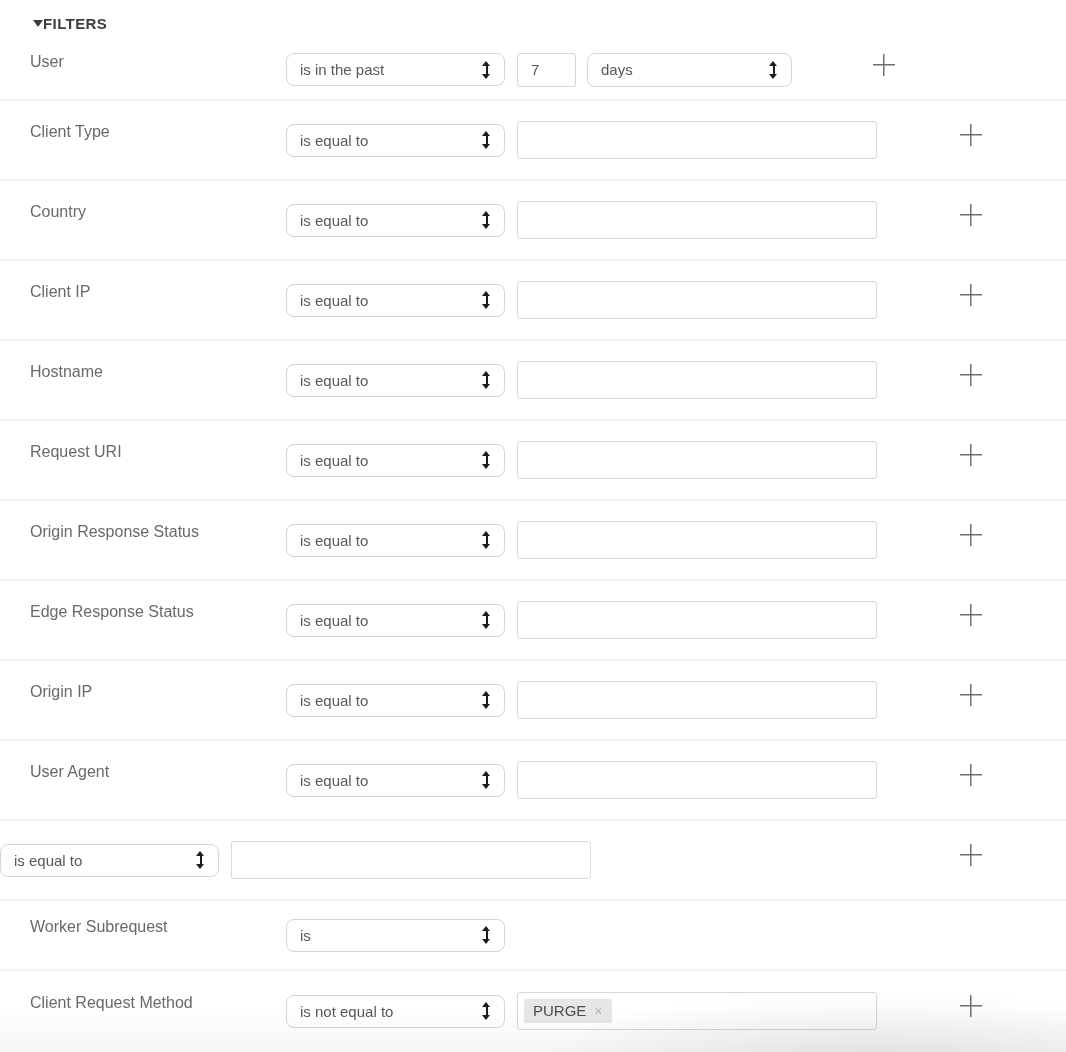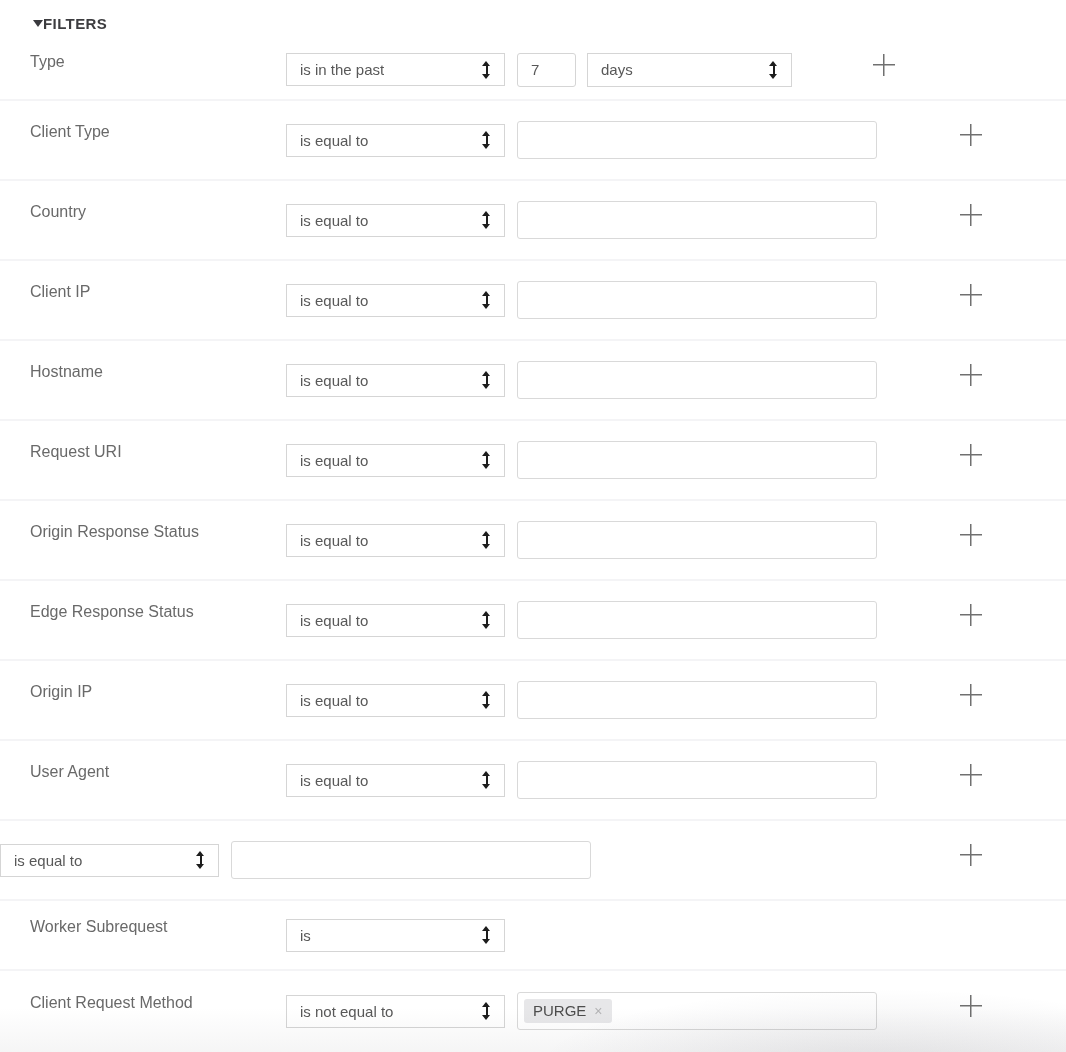--- a/index.html
+++ b/index.html
@@ -17,21 +17,21 @@
   
   .filter-row{position:relative;display:flex;align-items:center;box-sizing:border-box;
     border-bottom:2px solid #f4f4f6;}
   .h61{height:61px}
   .h80{height:80px}
   .h70{height:70px}
   .last{border-bottom:none;}
   .row-label{position:relative;top:-8px;margin-left:30px;width:256px;flex:none;
     font-size:16px;color:#696969;}
   
-  .select-box{box-sizing:border-box;height:33px;border:1px solid #d5d5d5;border-radius:0;
+  .select-box{box-sizing:border-box;height:33px;border:1px solid #d5d5d5;border-radius:8px;
     background:#fff;display:flex;align-items:center;padding:0 13px;color:#585858;font-size:15px;
     cursor:pointer;flex:none;}
   .op-select{width:219px;}
   .unit-select{width:205px;height:34px;margin-left:11px;}
   .value-select{width:145px;height:33px;margin-left:12px;}
   .select-text{white-space:nowrap;overflow:hidden;}
   .stepper{position:relative;width:9px;height:16px;flex:none;margin-left:auto;
     background:linear-gradient(#1d1d1d,#1d1d1d) 50% 50%/2px 9px no-repeat;}
   .stepper::before{content:"";position:absolute;left:0;top:-1px;
     border-left:4.5px solid transparent;border-right:4.5px solid transparent;border-bottom:5.5px solid #1d1d1d;}
@@ -65,21 +65,21 @@
 </style>
 </head>
 <body>
 
 <div class="filters-header">
   <span class="caret"></span>
   <span class="filters-title">FILTERS</span>
 </div>
 
 <div class="filter-row h61">
-  <div class="row-label">Type</div>
+  <div class="row-label">User</div>
   <div class="select-box op-select">
     <span class="select-text">is in the past</span>
     <span class="stepper"></span>
   </div>
   <input class="num-input" type="text" value="7" style="">
   <div class="select-box unit-select">
     <span class="select-text">days</span>
     <span class="stepper"></span>
   </div>
   <div class="plus plus-date"></div>

